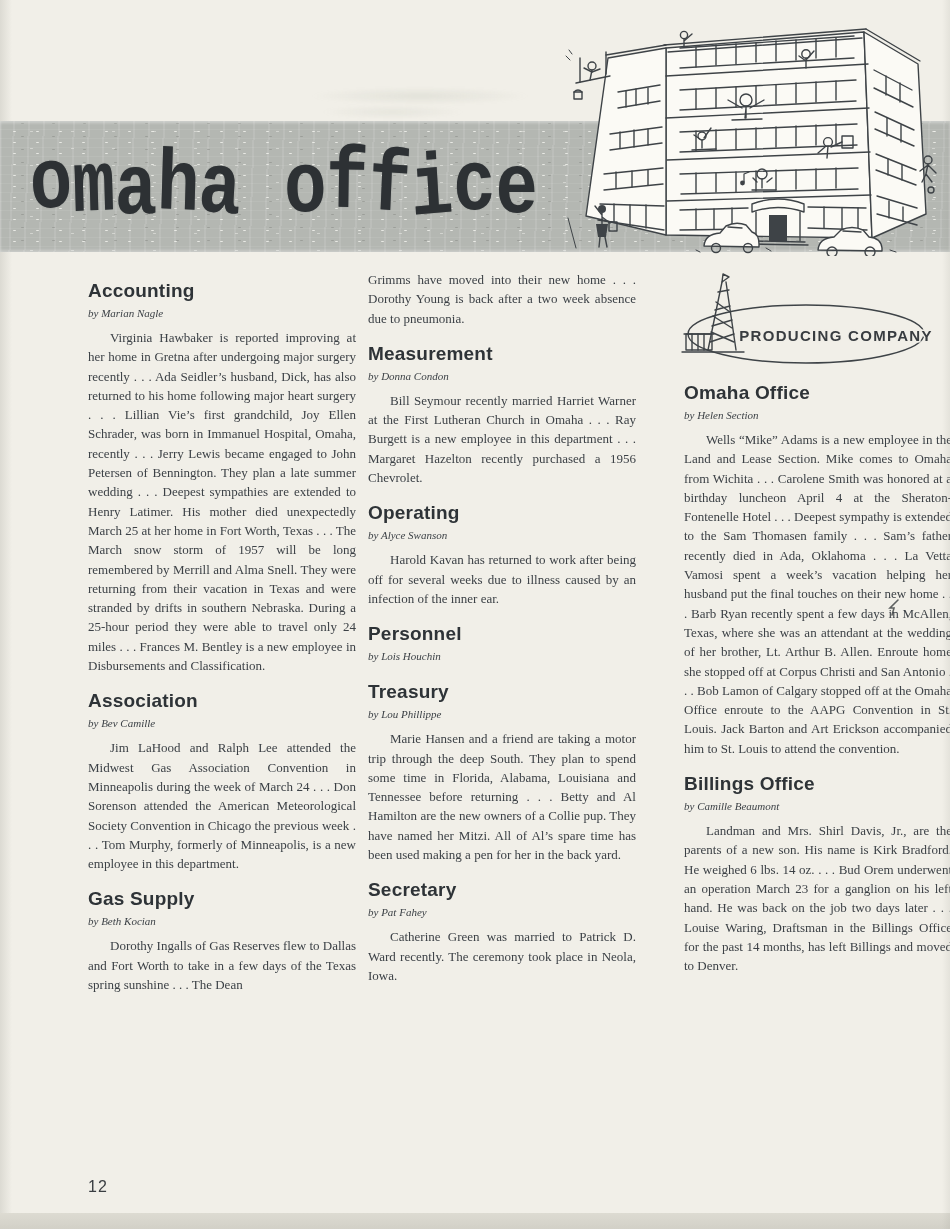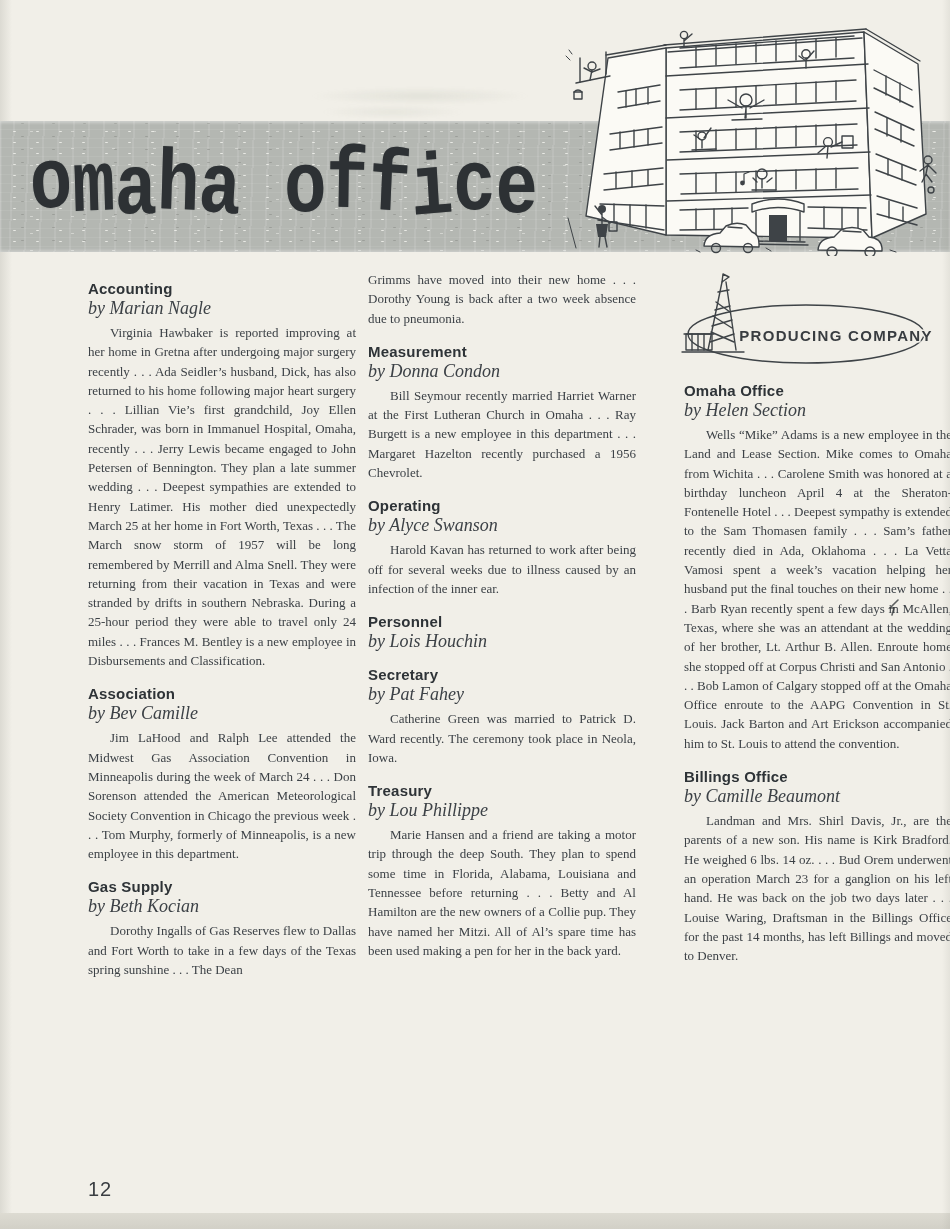--- a/index.html
+++ b/index.html
@@ -47,39 +47,39 @@
     font-family:"Liberation Mono",monospace;font-weight:700;font-size:86px;line-height:1;
     color:#2d3134;letter-spacing:0;white-space:pre;
     transform:scaleX(.82);transform-origin:0 0;
     text-shadow:0 0 1px rgba(45,49,52,.5);
   }
   .building{position:absolute;left:556px;top:8px;width:394px;height:248px;}
   .col{position:absolute;top:270px;width:268px;color:#3c4146;}
   .col-1{left:88px;} .col-2{left:368px;} .col-3{left:648px;margin-left:36px;}
   .section{margin-bottom:15px;}
   .heading{
-    font-family:"Liberation Sans",sans-serif;font-weight:700;font-size:15px;
+    font-family:"Liberation Sans",sans-serif;font-weight:700;font-size:19px;
     color:#2e3337;margin:0 0 2px 0;letter-spacing:.2px;
   }
-  .byline{font-style:italic;font-size:18px;line-height:19px;margin:0 0 5px 0;color:#3c4146;}
+  .byline{font-style:italic;font-size:11px;line-height:19px;margin:0 0 5px 0;color:#3c4146;}
   .bodytext{
     font-size:13px;line-height:19.3px;text-align:justify;margin:0;
     text-indent:22px;color:#3c4146;
   }
   .noindent{text-indent:0;}
   .first-pad{margin-top:10px;}
   .logo-block{position:relative;width:252px;height:102px;margin:0 0 10px 0;}
   .logo-svg{position:absolute;left:-4px;top:0;width:252px;height:102px;}
   .logo-text{
     font-family:"Liberation Sans",sans-serif;font-weight:700;font-size:15px;
     letter-spacing:1.3px;fill:#383c40;stroke:#f0eee7;stroke-width:3px;paint-order:stroke;
   }
   .pagenum{
     position:absolute;left:88px;top:1178px;
-    font-family:"Liberation Sans",sans-serif;font-size:20px;color:#3a3e42;letter-spacing:1px;
+    font-family:"Liberation Sans",sans-serif;font-size:16px;color:#3a3e42;letter-spacing:1px;
   }
   .bottom-strip{
     position:absolute;left:0;right:0;bottom:0;height:16px;
     background:linear-gradient(180deg,#dddbd2,#d2d0c7);
   }
   .ink-mark{position:absolute;left:886px;top:598px;width:16px;height:20px;opacity:.75;}
   svg .sk{stroke:#3e4347;fill:none;stroke-width:1.4;stroke-linecap:round;stroke-linejoin:round;}
   svg .paper{fill:#fbfaf5;}
   svg .dark{fill:#3e4347;stroke:none;}
 </style>
@@ -247,28 +247,28 @@
     <div class="section">
       <h3 class="heading">Operating</h3>
       <div class="byline">by Alyce Swanson</div>
       <p class="bodytext">Harold Kavan has returned to work after being off for several weeks due to illness caused by an infection of the inner ear.</p>
     </div>
     <div class="section">
       <h3 class="heading">Personnel</h3>
       <div class="byline">by Lois Houchin</div>
     </div>
     <div class="section">
+      <h3 class="heading">Treasury</h3>
+      <div class="byline">by Lou Phillippe</div>
+      <p class="bodytext">Marie Hansen and a friend are taking a motor trip through the deep South.  They plan to spend some time in Florida, Alabama, Louisiana and Tennessee before returning . . . Betty and Al Hamilton are the new owners of a Collie pup.  They have named her Mitzi.  All of Al’s spare time has been used making a pen for her in the back yard.</p>
+    </div>
+    <div class="section">
       <h3 class="heading">Secretary</h3>
       <div class="byline">by Pat Fahey</div>
       <p class="bodytext">Catherine Green was married to Patrick D. Ward recently.  The ceremony took place in Neola, Iowa.</p>
-    </div>
-    <div class="section">
-      <h3 class="heading">Treasury</h3>
-      <div class="byline">by Lou Phillippe</div>
-      <p class="bodytext">Marie Hansen and a friend are taking a motor trip through the deep South.  They plan to spend some time in Florida, Alabama, Louisiana and Tennessee before returning . . . Betty and Al Hamilton are the new owners of a Collie pup.  They have named her Mitzi.  All of Al’s spare time has been used making a pen for her in the back yard.</p>
     </div>
   </div>
 
   <div class="col col-3">
     <div class="logo-block">
       <svg class="logo-svg" viewBox="0 0 252 102">
         <g class="sk" stroke-width="1.8">
           <ellipse cx="126" cy="64" rx="118" ry="29"></ellipse>
         </g>
         <g class="sk" stroke-width="1.3">

